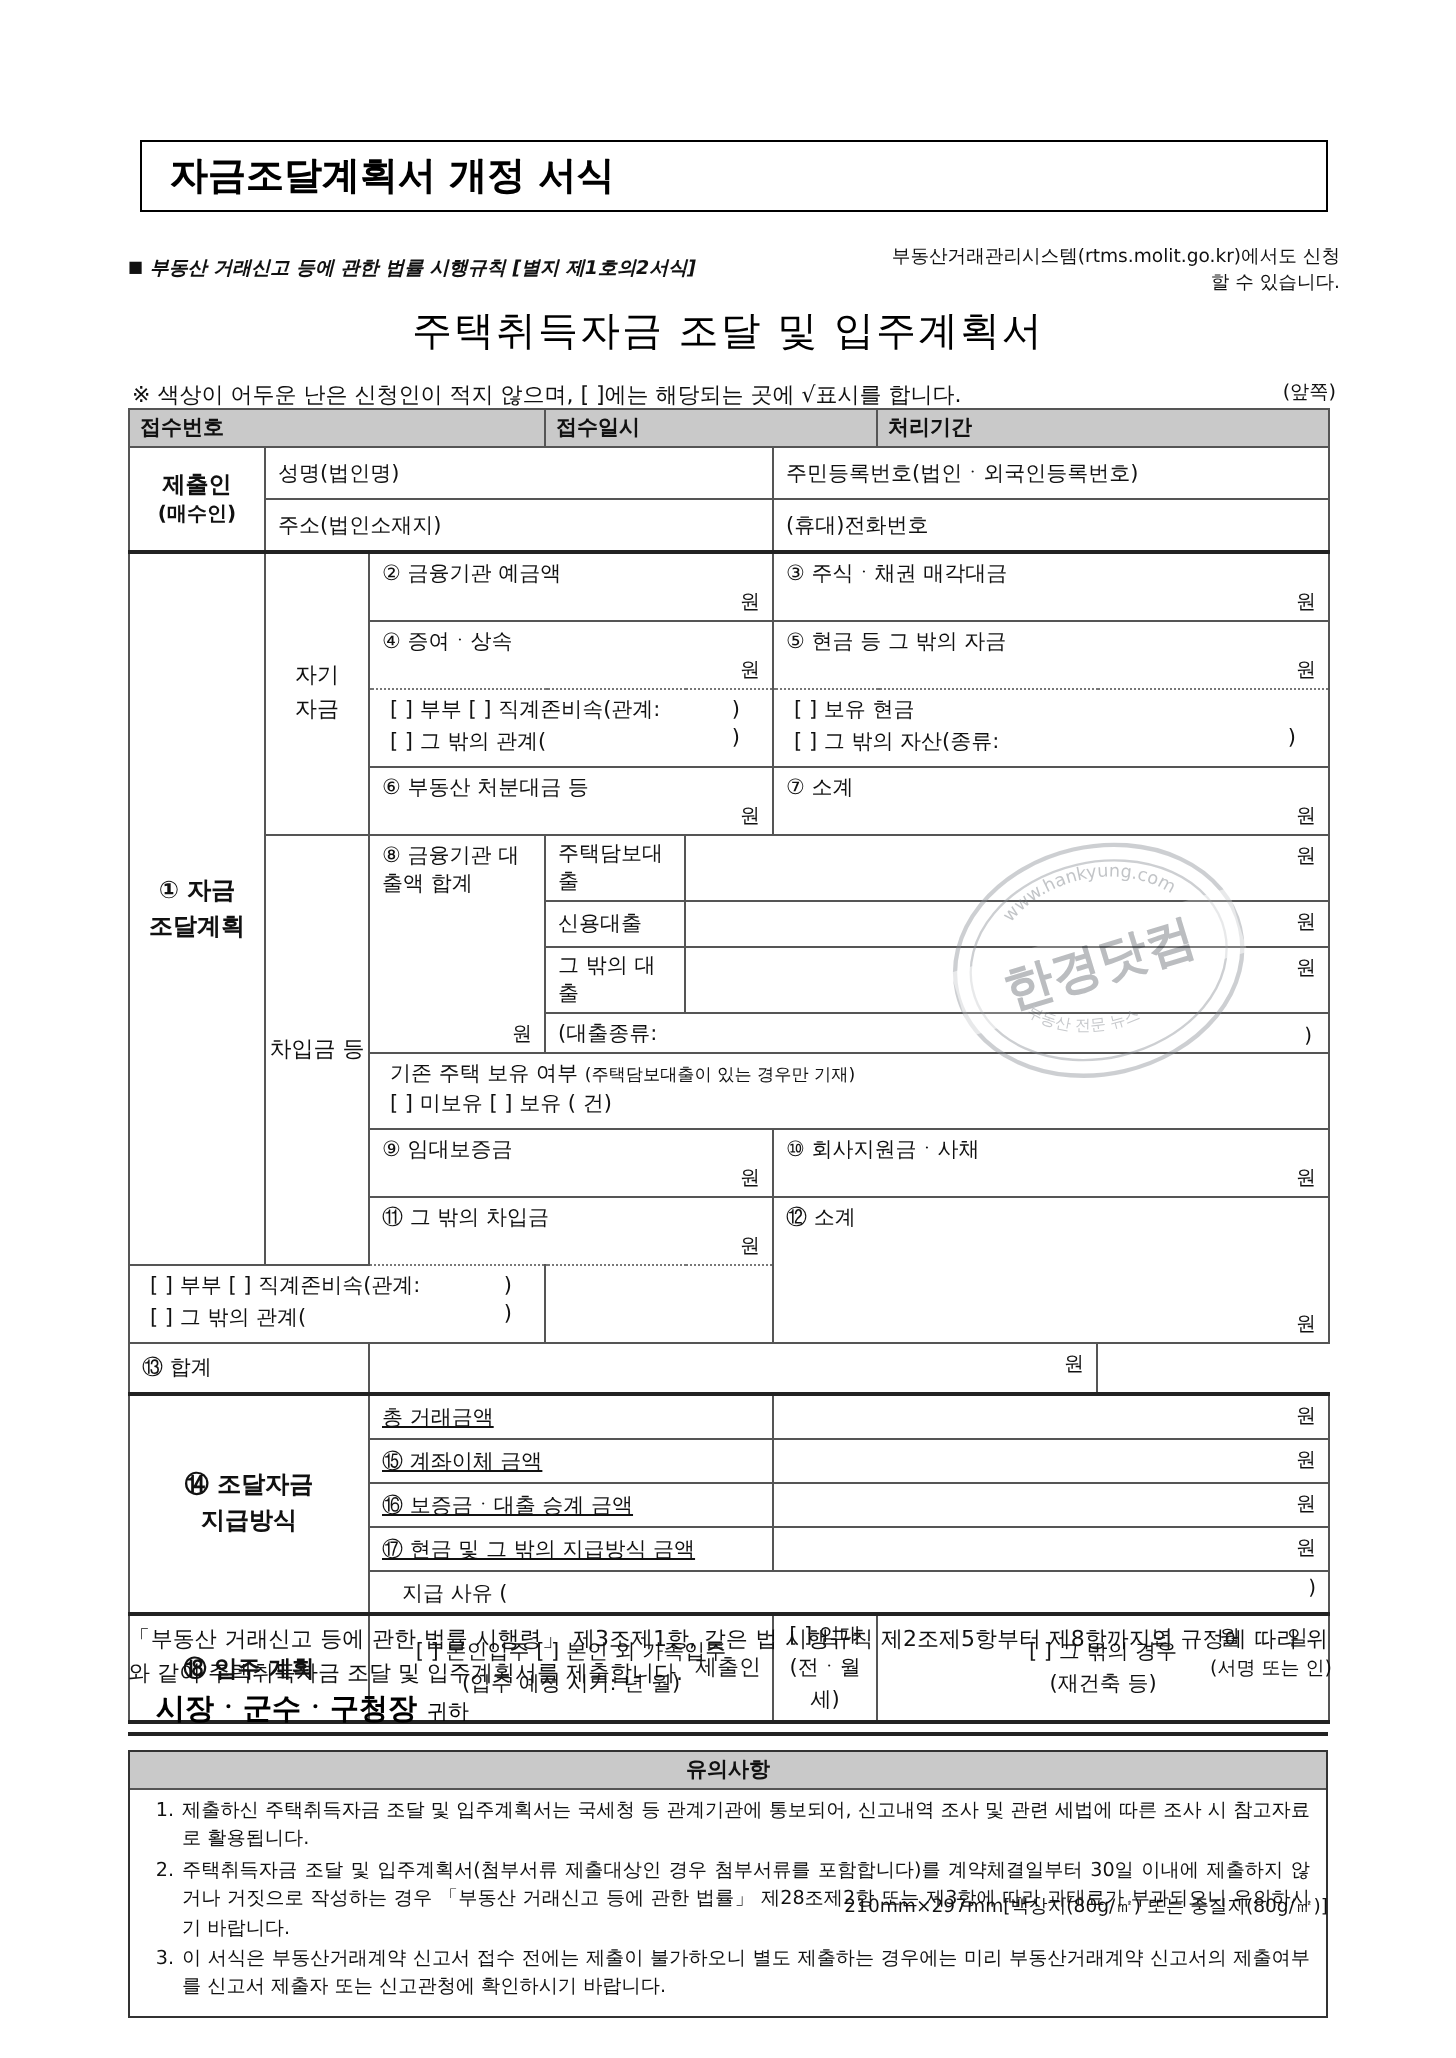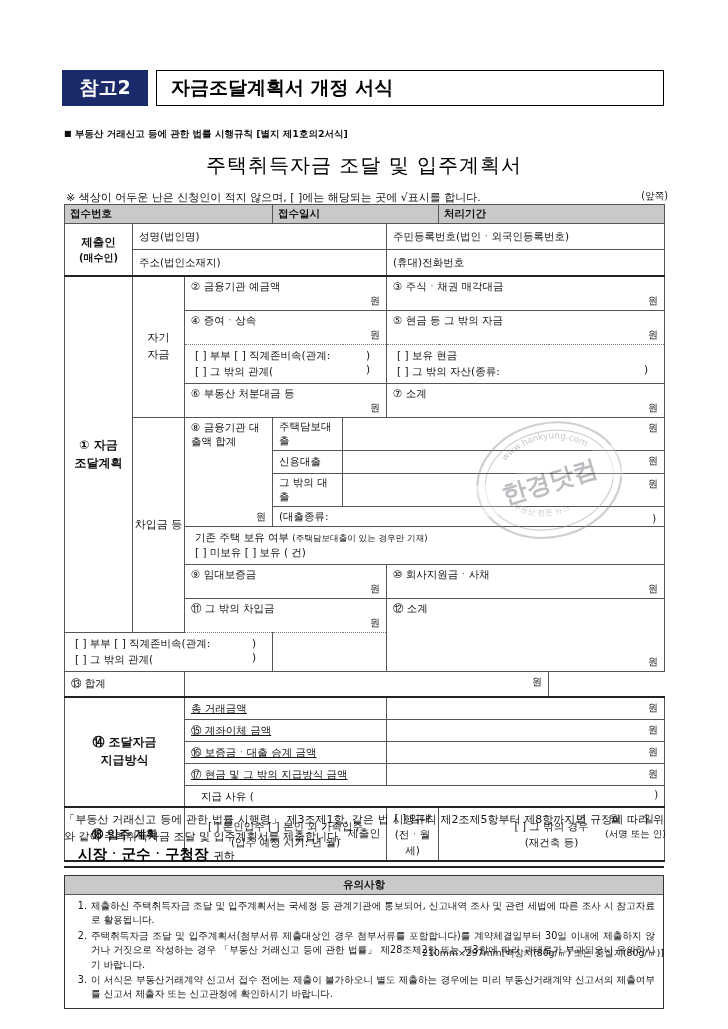--- a/index.html
+++ b/index.html
@@ -58,20 +58,21 @@
     color: #000000;
   }
   
   .lawline {
     position: absolute;
     left: 64px;
     top: 128px;
     font-size: 9.5px;
     font-weight: bold;
     color: #111;
+    font-style: italic;
   }
   .lawline .sq {
     font-size: 8px;
     vertical-align: 1px;
   }
   .rtms-note {
     position: absolute;
     right: 58px;
     top: 123px;
     width: 230px;
@@ -324,28 +325,28 @@
     pointer-events: none;
     opacity: 0.42;
   }
 </style>
 </head>
 <body>
 
 <div class="page">
 
   <div class="banner">
-    <div class="banner-badge">참고2</div>
     <div class="banner-title">자금조달계획서 개정 서식</div>
   </div>
 
   <div class="lawline">
     <span class="sq">■</span>
     <span>부동산 거래신고 등에 관한 법률 시행규칙 [별지 제1호의2서식]</span>
   </div>
+  <div class="rtms-note">부동산거래관리시스템(rtms.molit.go.kr)에서도 신청할 수 있습니다.</div>
 
   <div class="doc-title">주택취득자금 조달 및 입주계획서</div>
 
   <div class="star-note">※ 색상이 어두운 난은 신청인이 적지 않으며, [ ]에는 해당되는 곳에 √표시를 합니다.</div>
   <div class="front-note">(앞쪽)</div>
 
   <table class="form">
     <colgroup>
       <col style="width:68px">
       <col style="width:52px">

